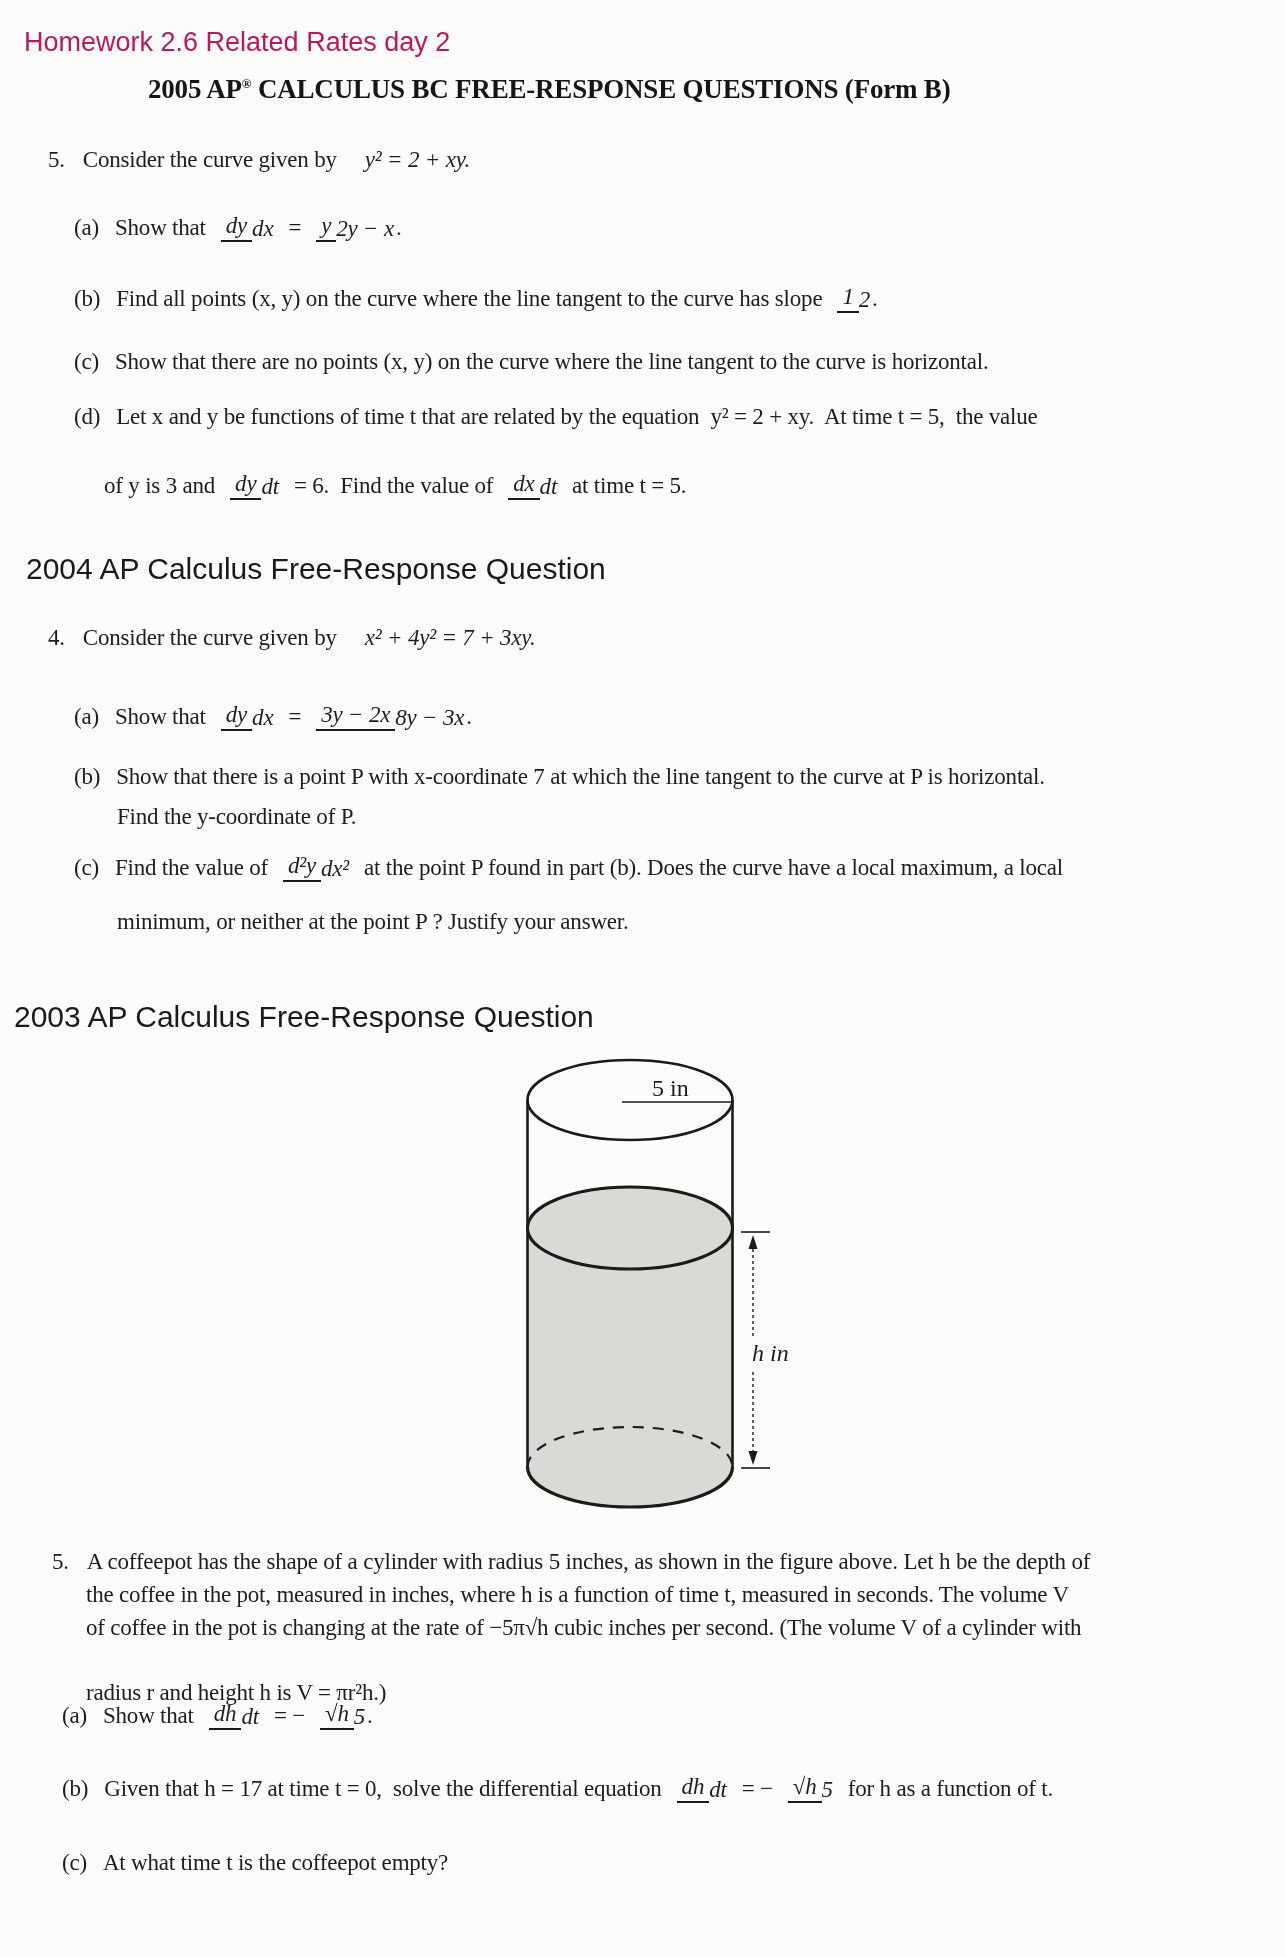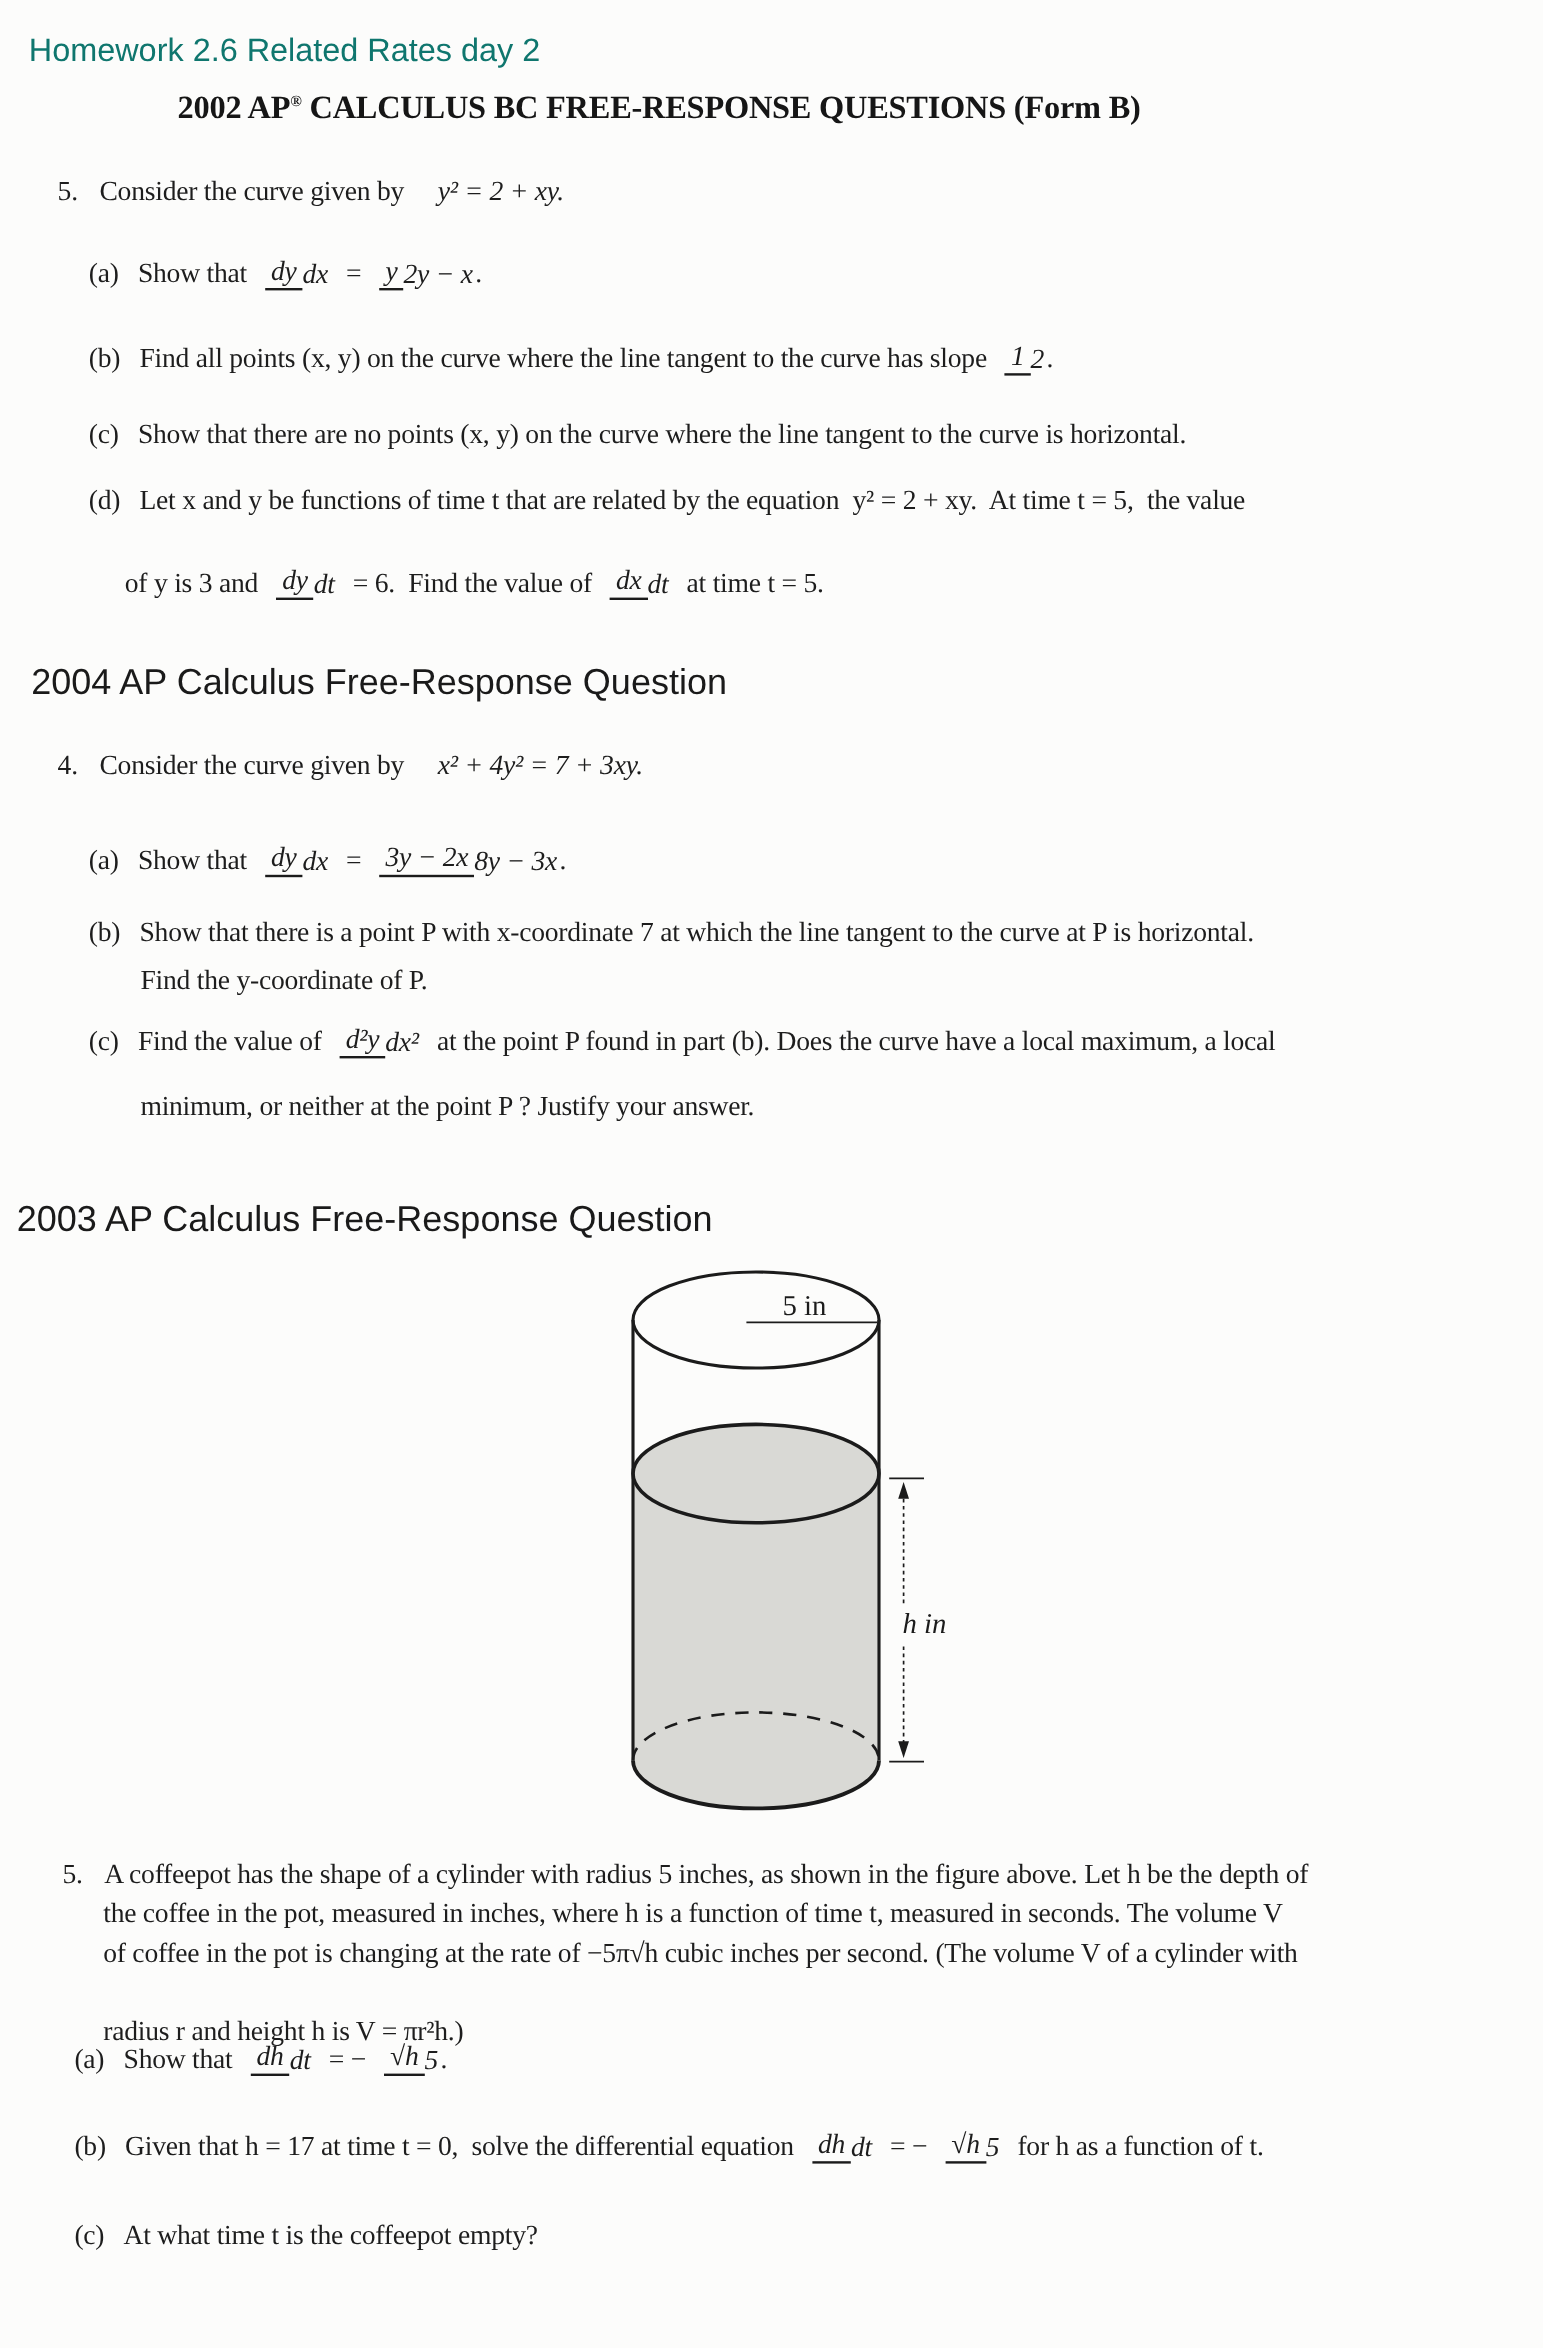--- a/index.html
+++ b/index.html
@@ -1,20 +1,20 @@
 <!DOCTYPE html>
 <html><head>
 <meta charset="utf-8">
 <style>
   html,body{margin:0;padding:0;background:#fcfcfb;}
   .doc{position:relative;width:1286px;height:1957px;background:#fcfcfb;overflow:hidden;
        color:#1d1d1d;}
   .sans{font-family:"Liberation Sans",sans-serif;}
   .serif{font-family:"Liberation Serif",serif;}
-  .hw-header{position:absolute;left:24px;top:27px;font-size:27px;color:#0f766e;white-space:nowrap;}
+  .hw-header{position:absolute;left:24px;top:27px;font-size:27px;color:#be185d;white-space:nowrap;}
   .exam-title{position:absolute;left:148px;top:74px;font-size:27px;font-weight:700;
               letter-spacing:-0.2px;color:#161616;white-space:nowrap;}
   .exam-title sup{font-size:13px;vertical-align:super;}
   .section-heading{position:absolute;font-size:30px;color:#1a1a1a;white-space:nowrap;}
   .row{position:absolute;display:flex;align-items:center;gap:8px;
        font-family:"Liberation Serif",serif;font-size:23px;letter-spacing:-0.2px;
        color:#1d1d1d;white-space:pre;}
   .qnum{margin-right:10px;}
   .plabel{margin-right:8px;}
   .mi-intro{margin-left:20px;font-style:italic;}
@@ -27,21 +27,21 @@
   .figtext.italic{font-style:italic;}
   svg.figure{position:absolute;left:490px;top:1045px;}
 </style>
 </head>
 <body>
 
 <div class="doc">
 
   <div class="hw-header sans">Homework 2.6 Related Rates day 2</div>
 
-  <div class="exam-title serif"><span>2002 AP</span><sup>®</sup><span> CALCULUS BC FREE-RESPONSE QUESTIONS (Form B)</span></div>
+  <div class="exam-title serif"><span>2005 AP</span><sup>®</sup><span> CALCULUS BC FREE-RESPONSE QUESTIONS (Form B)</span></div>
 
   <div class="row" style="left:48px;top:147px;">
     <span class="qnum">5.</span>
     <span>Consider the curve given by</span>
     <span class="mi-intro">y² = 2 + xy.</span>
   </div>
 
   <div class="row" style="left:74px;top:199px;height:58px;">
     <span class="plabel">(a)</span>
     <span>Show that</span>

